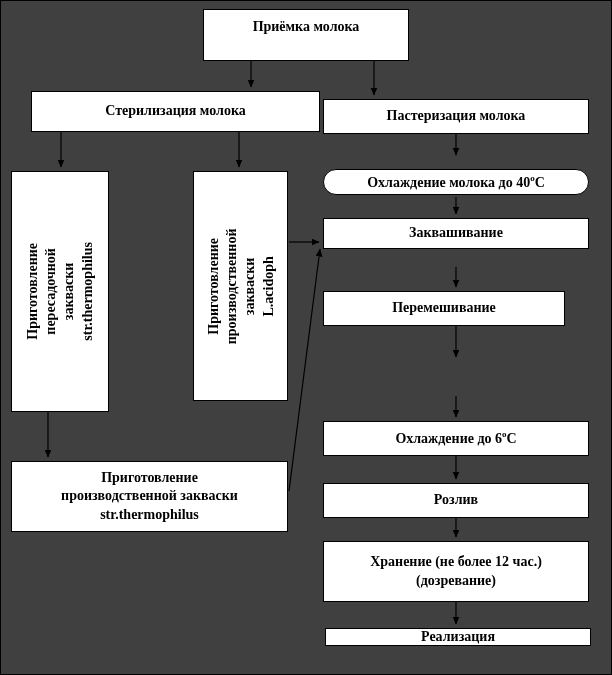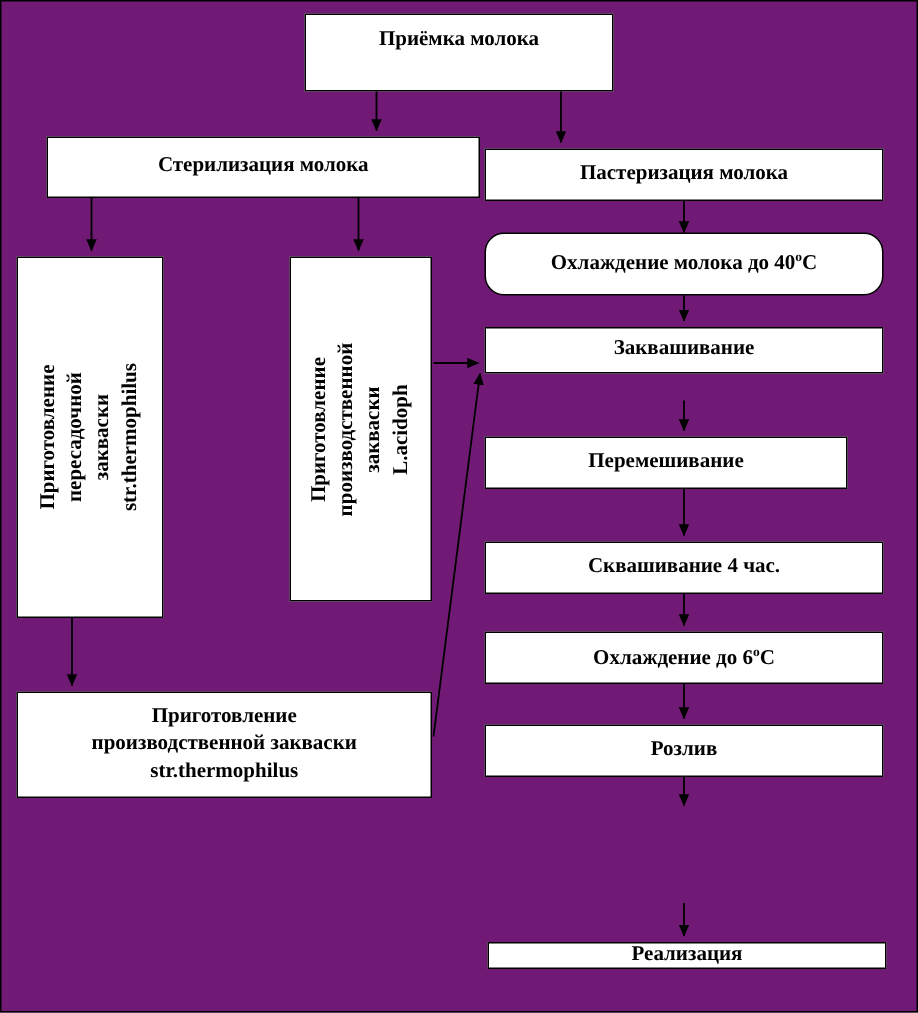--- a/index.html
+++ b/index.html
@@ -2,21 +2,21 @@
 <html><head>
 <meta charset="utf-8">
 <style>
   * { margin: 0; padding: 0; box-sizing: border-box; }
   html, body { background: #808080; }
   body { font-family: "Liberation Serif", "DejaVu Serif", serif; }
   .canvas {
     position: relative;
     width: 612px;
     height: 675px;
-    background: #701a75;
+    background: #404040;
     border: 1px solid #000;
     overflow: hidden;
   }
   .node {
     position: absolute;
     background: #ffffff;
     border: 1px solid #000000;
     display: flex;
     align-items: center;
     justify-content: center;
@@ -74,44 +74,45 @@
   <div class="node" style="left:10px; top:460px; width:277px; height:71px; flex-direction:column;">
     <div>Приготовление</div>
     <div>производственной закваски</div>
     <div>str.thermophilus</div>
   </div>
 
   <div class="node" style="left:322px; top:98px; width:266px; height:35px;">
     <span>Пастеризация молока</span>
   </div>
 
-  <div class="node" style="left:322px; top:154px; width:266px; height:42px;border-radius:13px;">
+  <div class="node" style="left:322px; top:168px; width:266px; height:26px;border-radius:13px;">
     <span><span>Охлаждение молока до 40</span><sup>о</sup><span>С</span></span>
   </div>
 
   <div class="node" style="left:322px; top:217px; width:266px; height:31px;">
     <span>Заквашивание</span>
   </div>
 
   <div class="node" style="left:322px; top:290px; width:242px; height:35px;">
     <span>Перемешивание</span>
   </div>
 
-  <div class="node" style="left:322px; top:360px; width:266px; height:35px;">
-    <span>Сквашивание 4 час.</span>
-  </div>
 
   <div class="node" style="left:322px; top:420px; width:266px; height:35px;">
     <span><span>Охлаждение до 6</span><sup>о</sup><span>С</span></span>
   </div>
 
   <div class="node" style="left:322px; top:482px; width:266px; height:35px;">
     <span>Розлив</span>
   </div>
 
+  <div class="node" style="left:322px; top:540px; width:266px; height:61px; flex-direction:column;">
+    <div>Хранение (не более 12 час.)</div>
+    <div>(дозревание)</div>
+  </div>
 
   <div class="node" style="left:324px; top:627px; width:266px; height:18px;">
     <span>Реализация</span>
   </div>
 
   <svg class="connectors" width="612" height="675">
     <defs>
       <marker id="arrow" markerWidth="9" markerHeight="8" refX="7.5" refY="3.5" orient="auto" markerUnits="userSpaceOnUse">
         <path d="M0,0 L8,3.5 L0,7 Z" fill="#000"></path>
       </marker>

